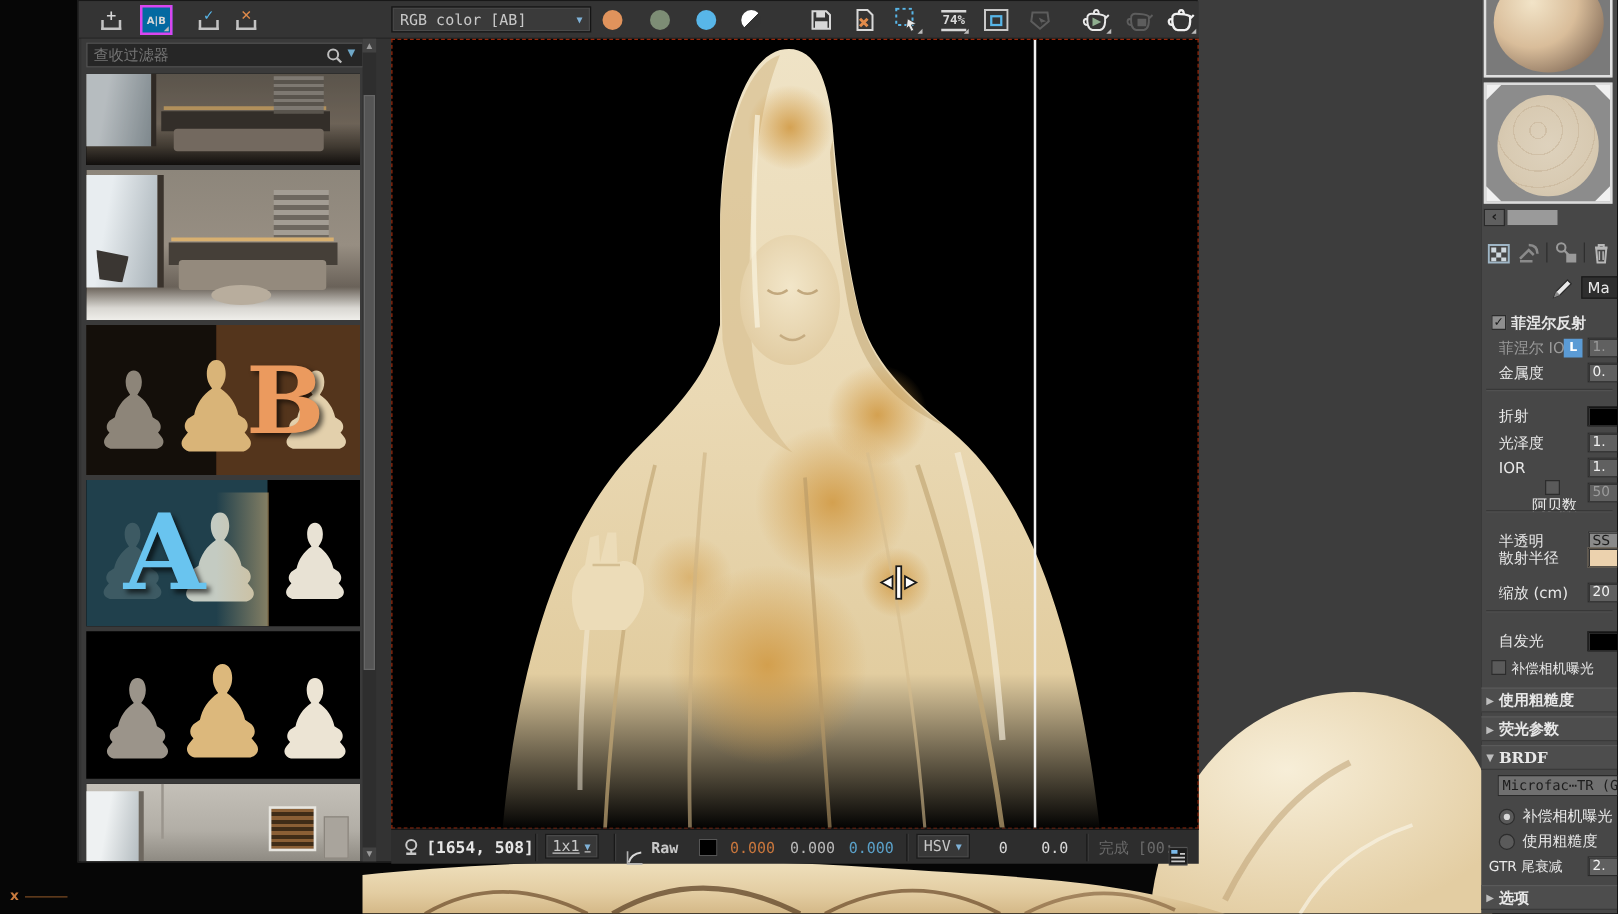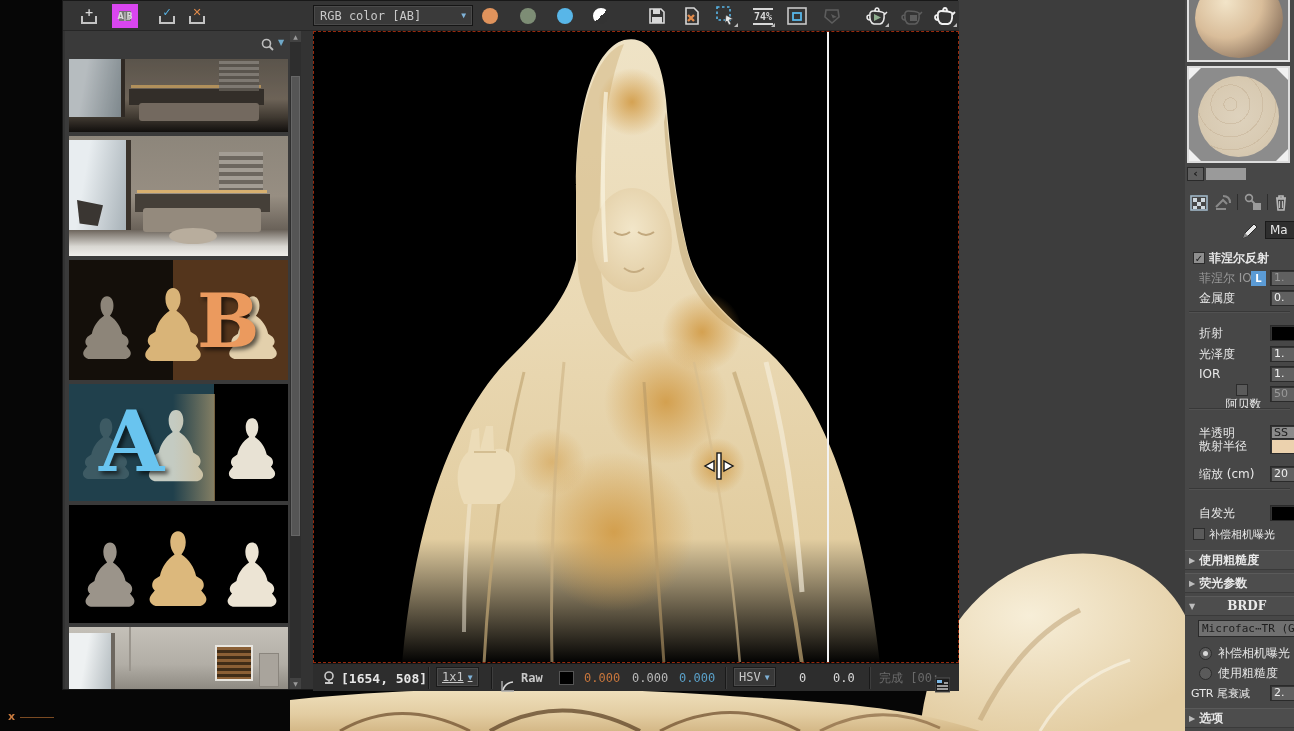--- a/index.html
+++ b/index.html
@@ -8,21 +8,21 @@
   .abs { position:absolute; }
   #screen { position:relative; width:1294px; height:731px; background:#060606; overflow:hidden; }
 
   
   #right-gap { left:958px; top:0; width:227px; height:731px; background:#3d3d3d; }
 
   
   #vfb { left:62px; top:0; width:896px; height:690px; background:#333; border:1px solid #181818; }
   #vfb-toolbar { left:0; top:0; width:896px; height:30px; background:#343434; border-bottom:1px solid #262626; }
   .tb-btn { position:absolute; top:3px; width:26px; height:24px; display:flex; align-items:center; justify-content:center; color:#d8d8d8; }
-  .tb-btn.pressed { background:#737373; border:7px solid #d946ef; }
+  .tb-btn.pressed { background:#0369a1; border:2px solid #d946ef; }
   .corner-tri { position:absolute; right:1px; bottom:1px; width:0; height:0; border-left:4px solid transparent; border-bottom:4px solid #bcbcbc; }
   .tray { position:relative; width:16px; height:15px; }
   .tray:after { content:""; position:absolute; left:0; right:0; bottom:0; height:6px; border:2px solid #c3c3c3; border-top:none; }
   .tray .glyph { position:absolute; left:0; right:0; top:-2px; text-align:center; font-size:11px; font-weight:bold; line-height:12px; }
   .dropdown { position:absolute; background:#3a3a3a; border:1px solid #151515; box-shadow:inset 0 0 0 1px #4a4a4a; color:#c8c8c8;
     font-family:"DejaVu Sans Mono", monospace; font-size:12px; display:flex; align-items:center; padding:0 6px; }
   .dd-arrow { margin-left:auto; font-size:8px; color:#7fb2d8; }
   .swatch-dot { position:absolute; top:7px; width:16px; height:16px; border-radius:50%; }
 
   
@@ -180,20 +180,21 @@
       </div>
       <div class="tb-btn" style="left:869px;">
         <svg width="24" height="19" viewBox="0 0 24 19">
           <path d="M5,8 Q2,8 2,10 Q2,13 5,13 M5,6 Q4,16 9,17 L15,17 Q20,16 19,6 Q16,4 8,4 Q6,4 5,6 Z M19,8 L22,5 M10,4 Q10,1 12,1 Q14,1 14,4" fill="none" stroke="#f0f0f0" stroke-width="1.8"></path>
         </svg>
         <span class="corner-tri"></span>
       </div>
     </div>
 
     <div id="history" class="abs">
+      <input id="hist-search" placeholder="查收过滤器" style="">
       <svg class="abs" style="left:196px; top:7px;" width="13" height="13" viewBox="0 0 13 13">
         <circle cx="5.5" cy="5.5" r="4" fill="none" stroke="#bdbdbd" stroke-width="1.6"></circle>
         <path d="M8.5,8.5 L12,12" stroke="#bdbdbd" stroke-width="1.8"></path>
       </svg>
       <span class="abs" style="left:213px; top:7px; font-size:8px; color:#6fa8c8;">▼</span>
 
       <div class="thumb" style="top:28px; height:73px;">
         <div class="abs" style="inset:0; background:linear-gradient(180deg,#6f675c 0%,#85796b 55%,#4e463c 80%,#151210 100%);"></div>
         <div class="abs" style="left:0; top:0; width:56px; height:58px; background:linear-gradient(100deg,#dfe6ea 30%,#9aa6ac 100%); border-right:4px solid #3a332c;"></div>
         <div class="abs" style="left:62px; top:26px; width:130px; height:3px; background:#d8b070;"></div>
@@ -492,21 +493,21 @@
     <div class="m-hdr" style="top:550px;">
       <span class="tri">▶</span>
       <span>使用粗糙度</span>
     </div>
     <div class="m-hdr" style="top:573px;">
       <span class="tri">▶</span>
       <span>荧光参数</span>
     </div>
     <div class="m-hdr" style="top:596px;">
       <span class="tri">▼</span>
-      <span style="font-family:'DejaVu Serif',serif;margin-left:28px;">BRDF</span>
+      <span style="font-family:'DejaVu Serif',serif;">BRDF</span>
     </div>
 
     <div class="abs" style="left:13px; top:620px; width:110px; height:17px; background:#707070; border:1px solid #2a2a2a; color:#1d1d1d;
          font-family:'DejaVu Sans Mono',monospace; font-size:11px; line-height:15px; padding:0 3px; white-space:nowrap;">Microfac⋯TR (G</div>
 
     <div class="m-row" style="top:643px;">
       <span class="radio on"></span>
       <span>补偿相机曝光</span>
     </div>
     <div class="m-row" style="top:663px;">

